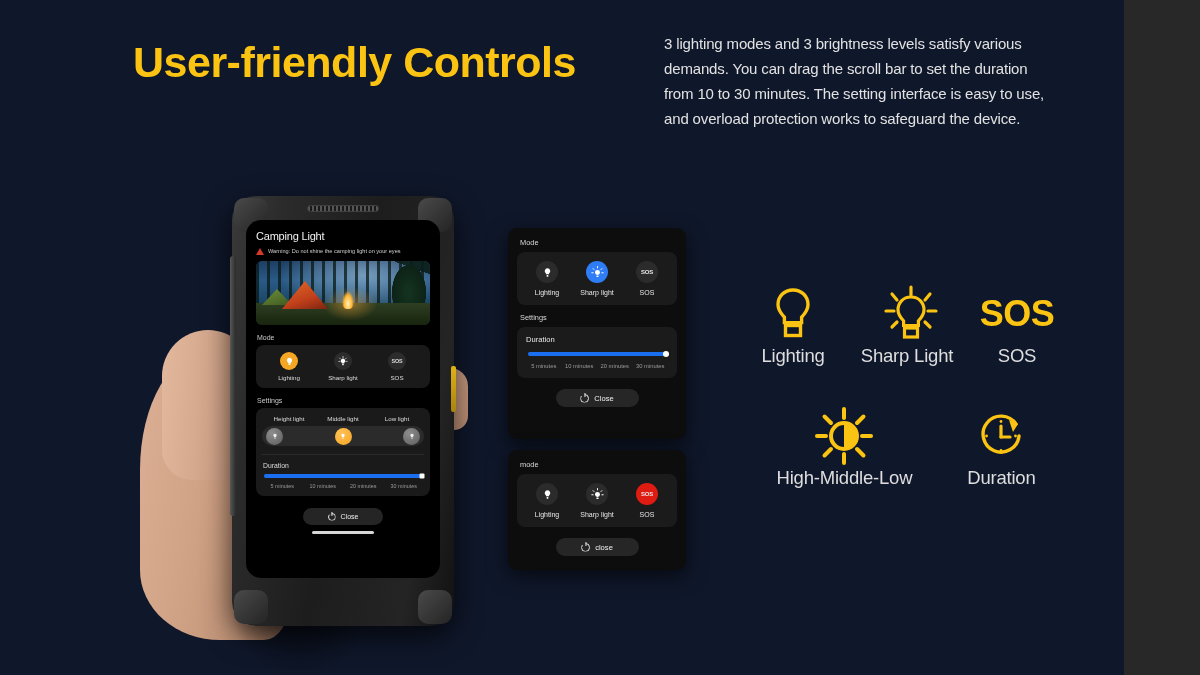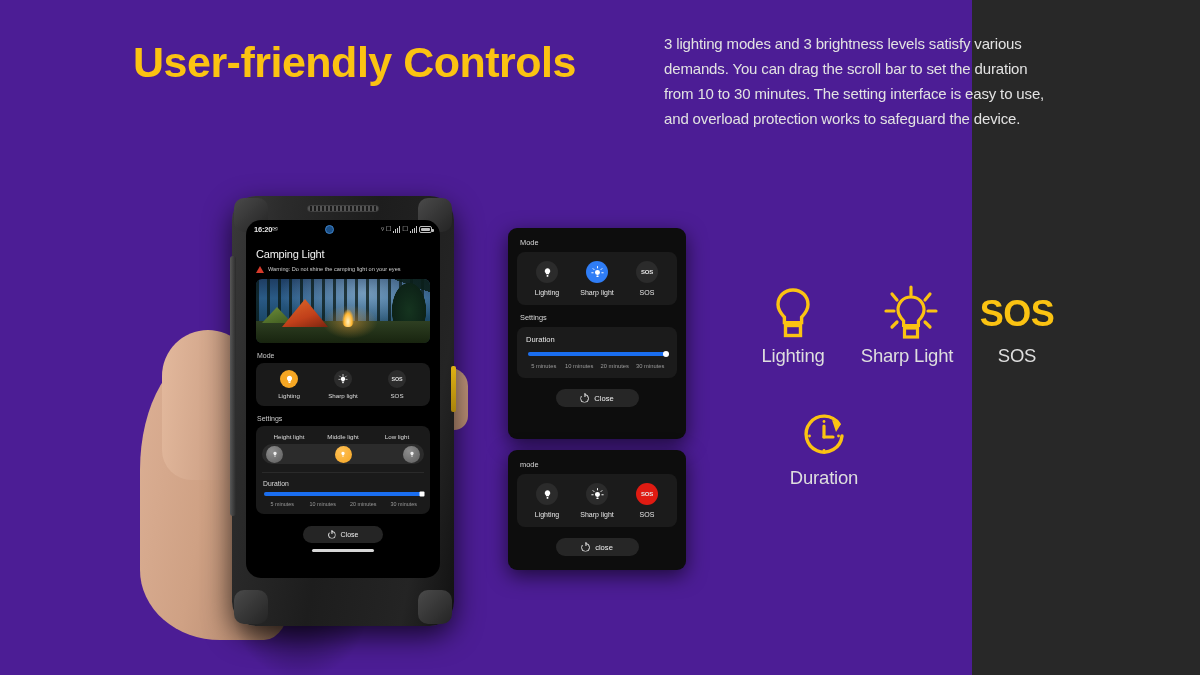--- a/index.html
+++ b/index.html
@@ -2,21 +2,21 @@
 <html><head>
 <meta charset="utf-8">
 <style>
   * { box-sizing: border-box; margin: 0; padding: 0; }
   html, body {
     width: 1200px; height: 675px;
     background: #282828;
     font-family: "Liberation Sans", sans-serif;
     overflow: hidden;
   }
-  #stage { position: relative; width: 972px; height: 675px; background: #4c1d95; text-decoration: underline; }
+  #stage { position: relative; width: 1124px; height: 675px; background: #0f172a; text-decoration: underline; }
 
   
   .headline {
     position: absolute; left: 133px; top: 38px;
     font-size: 43px; font-weight: bold; letter-spacing: -0.5px;
     color: #FBC312; white-space: nowrap;
   }
   .blurb {
     position: absolute; left: 664px; top: 31px; width: 382px;
     font-size: 15px; line-height: 25px; color: #e2e2e2;
@@ -291,47 +291,20 @@
     <div class="phone-corner pc-tl"></div>
     <div class="phone-corner pc-tr"></div>
     <div class="phone-corner pc-bl"></div>
     <div class="phone-corner pc-br"></div>
     <div class="phone-rail-l"></div>
     <div class="phone-btn-y"></div>
     <div class="speaker"></div>
 
     <div class="screen">
 
-      <div class="statusbar">
-        <span class="sb-time">16:20</span>
-        <span class="sb-glyph">✉</span>
-        <span class="sb-mid">
-            <span class="sb-dot"></span>
-          </span>
-        <span class="sb-right">
-          <span class="sb-glyph">▿</span>
-          <span class="sb-glyph">☐</span>
-          <span class="bars">
-              <i></i>
-              <i></i>
-              <i></i>
-              <i></i>
-            </span>
-          <span class="sb-glyph">☐</span>
-          <span class="bars">
-              <i></i>
-              <i></i>
-              <i></i>
-              <i></i>
-            </span>
-          <span class="batt">
-              <i></i>
-            </span>
-        </span>
-      </div>
 
       <div class="scr-body">
         <div class="app-title">Camping Light</div>
 
         <div class="warn-row">
           <div class="warn-tri"></div>
           <div class="warn-txt">Warning: Do not shine the camping light on your eyes</div>
         </div>
 
         <div class="hero">
@@ -574,20 +547,39 @@
       </div>
       <div class="leg-cell" style="width:102px">
         <div class="leg-icon">
           <span class="sos-big">SOS</span>
         </div>
         <div class="leg-txt">SOS</div>
       </div>
     </div>
 
     <div class="leg-row" style="margin-top:38px; padding-left:16px">
+      <div class="leg-cell" style="width:190px">
+        <div class="leg-icon">
+          <svg width="58" height="58" viewBox="0 0 58 58">
+            <g stroke="#FBC312" stroke-width="4" stroke-linecap="round">
+              <line x1="29" y1="2" x2="29" y2="11"></line>
+                <line x1="29" y1="47" x2="29" y2="56"></line>
+              <line x1="2" y1="29" x2="11" y2="29"></line>
+                <line x1="47" y1="29" x2="56" y2="29"></line>
+              <line x1="9.5" y1="9.5" x2="16" y2="16"></line>
+                <line x1="42" y1="42" x2="48.5" y2="48.5"></line>
+              <line x1="9.5" y1="48.5" x2="16" y2="42"></line>
+                <line x1="42" y1="16" x2="48.5" y2="9.5"></line>
+            </g>
+            <circle cx="29" cy="29" r="13" fill="none" stroke="#FBC312" stroke-width="4"></circle>
+            <path d="M29 16a13 13 0 0 1 0 26z" fill="#FBC312"></path>
+          </svg>
+        </div>
+        <div class="leg-txt">High-Middle-Low</div>
+      </div>
       <div class="leg-cell" style="width:140px">
         <div class="leg-icon">
           <svg width="52" height="52" viewBox="0 0 52 52">
             <path d="M41 14A18 18 0 1 0 44 26" fill="none" stroke="#FBC312" stroke-width="3.4" stroke-linecap="round"></path>
             <path d="M34 10l9 4-5 8z" fill="#FBC312"></path>
             <g stroke="#FBC312" stroke-width="3.2" stroke-linecap="round">
               <line x1="26" y1="16" x2="26" y2="27"></line>
                 <line x1="26" y1="27" x2="35" y2="27"></line>
             </g>
             <g fill="#FBC312">

